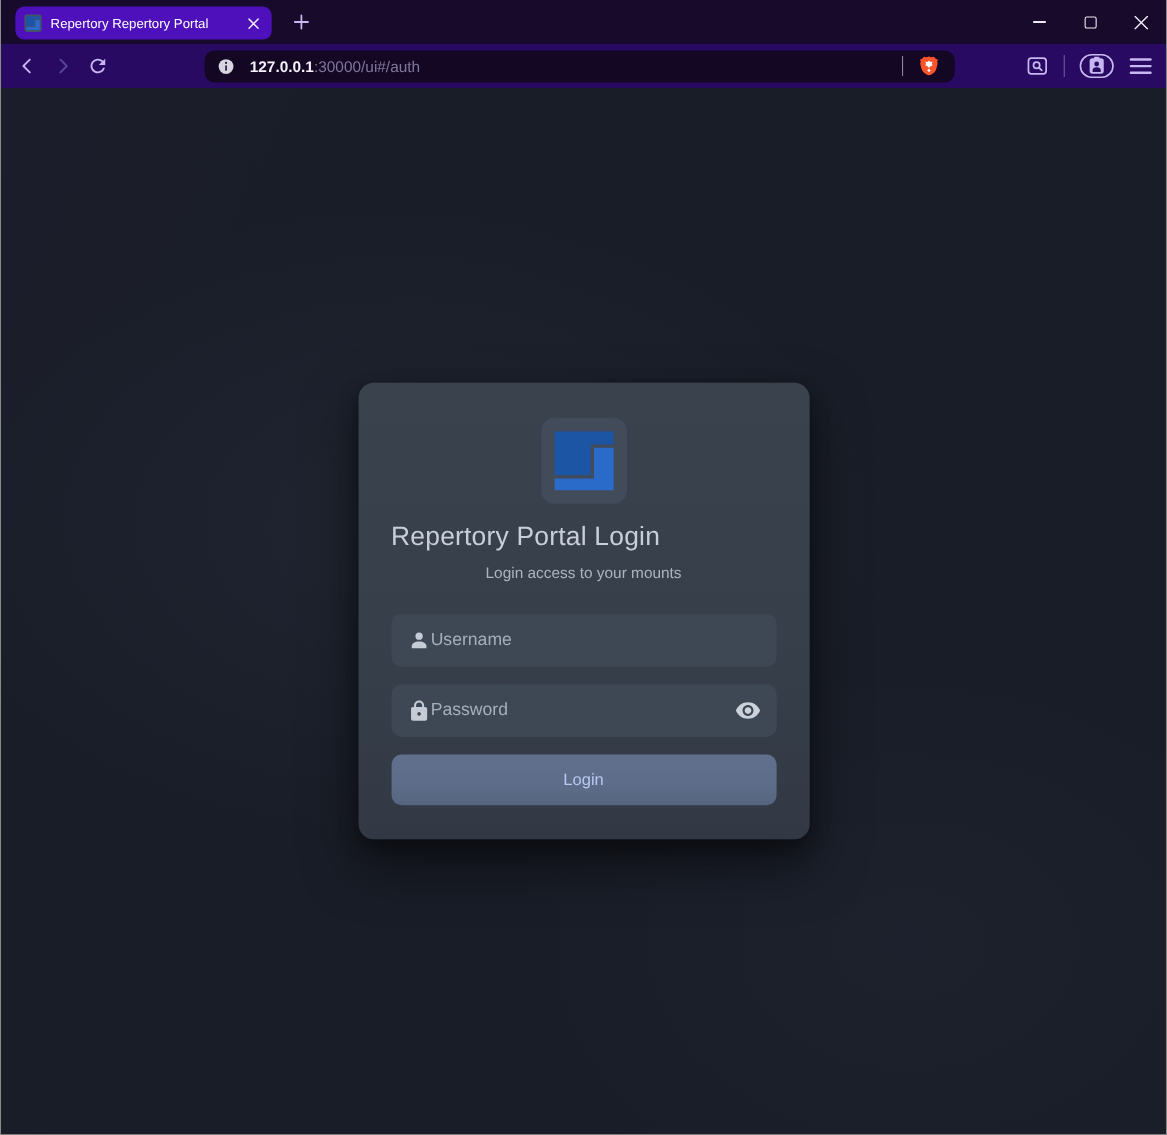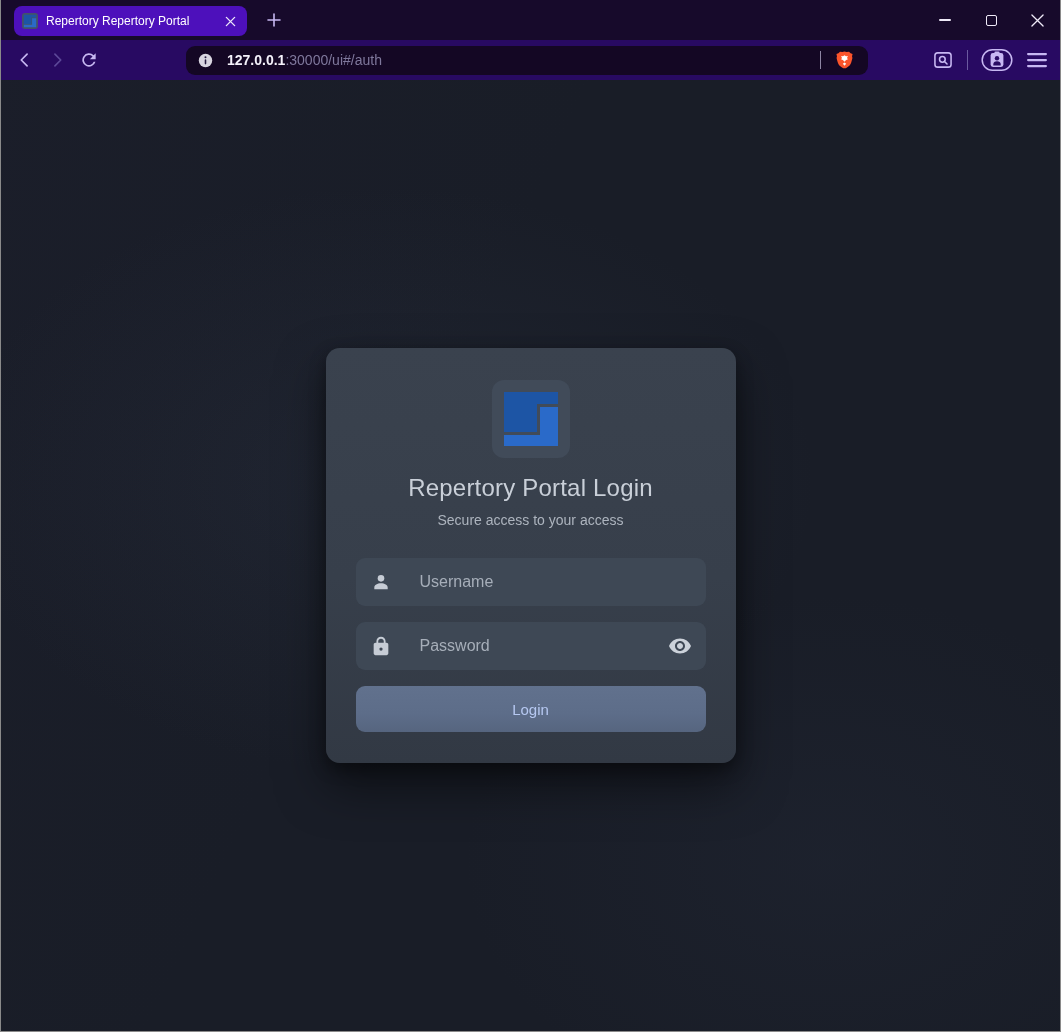--- a/index.html
+++ b/index.html
@@ -80,34 +80,34 @@
     position:absolute; left:50%; top:268px; transform:translateX(-50%);
     width:410px; border-radius:14px; padding:32px 30px 31px;
     background:linear-gradient(180deg, #3a424e 0%, var(--card-bg,#373f4b) 55%, #323944 100%);
     box-shadow:0 22px 48px rgba(0,0,0,0.50), 0 6px 16px rgba(0,0,0,0.35);
   }
   .logo-badge {
     width:78px; height:78px; margin:0 auto; border-radius:12px;
     background:var(--card-badge,#414b59); display:flex; align-items:center; justify-content:center;
   }
   .page-title {
-    margin-top:16px; text-align:center; font-size:24px; font-weight:500;
+    margin-top:16px; text-align:left; font-size:24px; font-weight:500;
     color:var(--title,#c9cfd8); letter-spacing:.2px;
   }
   .page-subtitle {
     margin-top:10px; text-align:center; font-size:14px; color:var(--subtitle,#adb4be);
   }
   .fields { margin-top:30px; display:grid; gap:16px; }
   .field {
     height:48px; border-radius:9px; background:var(--field-bg,#3e4855);
     display:flex; align-items:center; padding:0 14px;
   }
   .field-icon { width:22px; height:22px; color:#c6ccd5; flex:0 0 auto; display:flex; }
   .field input {
-    flex:1; margin-left:28px; background:transparent; border:none; outline:none;
+    flex:1; margin-left:0; background:transparent; border:none; outline:none;
     font-family:"Liberation Sans",sans-serif; font-size:16px; color:#e2e6ec; min-width:0;
   }
   .field input::placeholder { color:var(--placeholder,#a6aeb9); opacity:1; }
   .eye-btn { width:24px; height:24px; color:#ccd2da; display:flex; cursor:pointer; flex:0 0 auto; }
   .login-btn {
     margin-top:16px; width:100%; height:46px; border:none; border-radius:9px;
     background:linear-gradient(180deg,#61718d, var(--button-bg,#5d6d89) 60%, #56657f);
     color:var(--button-text,#b6c8f1); font-family:"Liberation Sans",sans-serif;
     font-size:15px; cursor:pointer;
   }
@@ -220,21 +220,21 @@
 
   <div class="viewport">
     <div class="card">
       <div class="logo-badge">
         <svg width="54" height="54" viewBox="0 0 54 54">
           <path d="M0 0 H54 V12 H33 V40 H0 Z" fill="var(--logo-dark,#1d55a5)"></path>
           <path d="M36 15 H54 V54 H0 V43 H36 Z" fill="var(--logo-light,#2a6ac9)"></path>
         </svg>
       </div>
       <h1 class="page-title">Repertory Portal Login</h1>
-      <div class="page-subtitle">Secure access to your access</div>
+      <div class="page-subtitle">Login access to your mounts</div>
 
       <div class="fields">
         <div class="field">
           <span class="field-icon">
             <svg width="22" height="22" viewBox="0 0 24 24" fill="currentColor">
               <circle cx="12" cy="8" r="3.6"></circle>
               <path d="M12 13.4c-4 0-7.3 2-7.3 4.5V20h14.6v-2.1c0-2.5-3.3-4.5-7.3-4.5z"></path>
             </svg>
           </span>
           <input type="text" placeholder="Username" style="">

